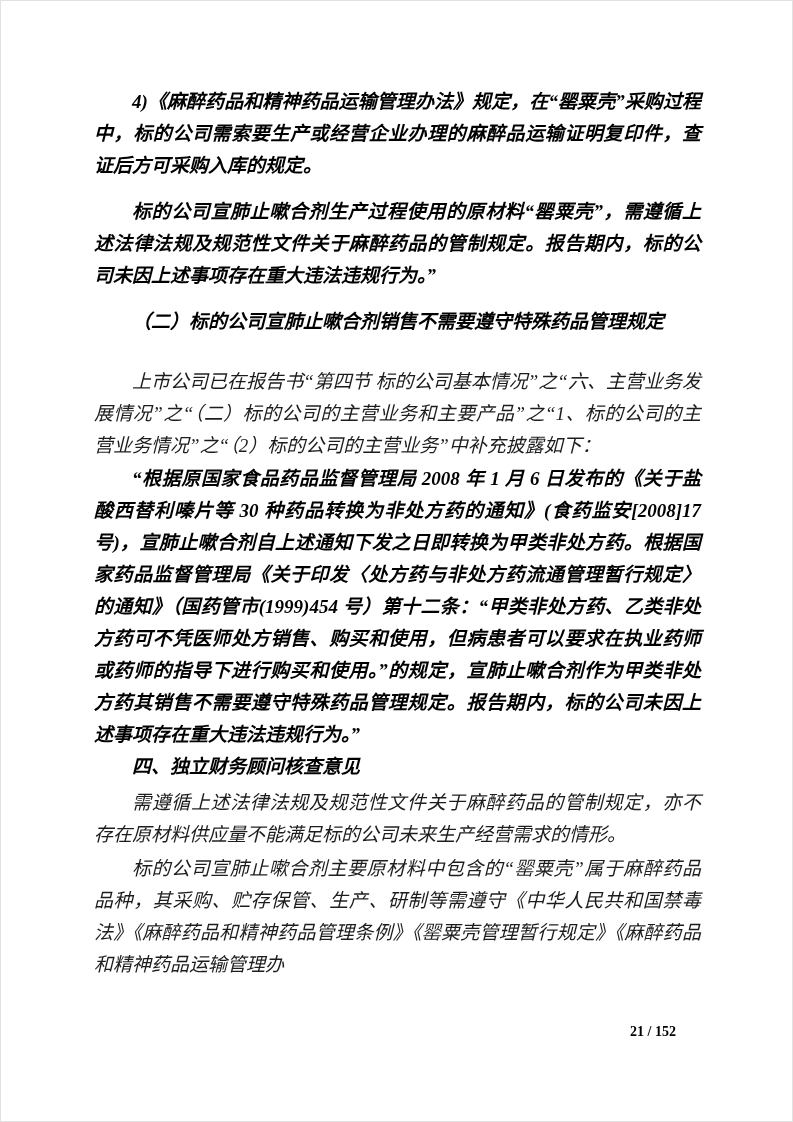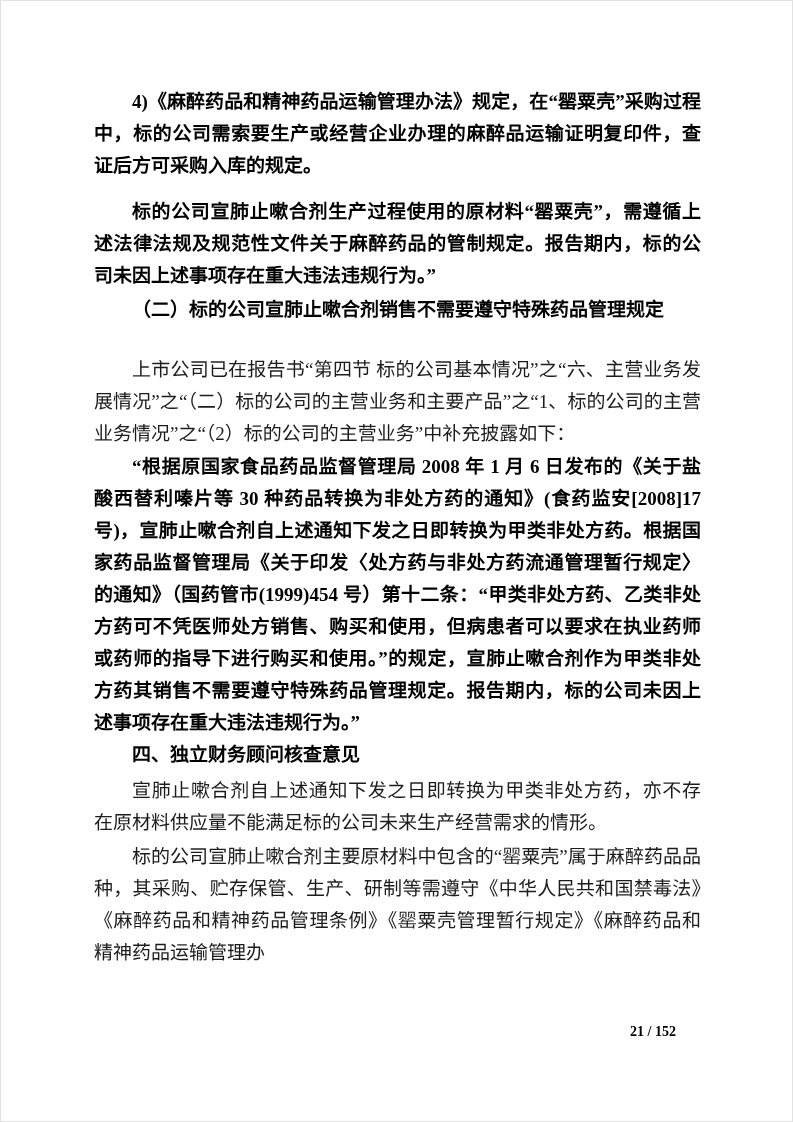--- a/index.html
+++ b/index.html
@@ -13,20 +13,21 @@
     height: 1122px;
     box-sizing: border-box;
     background: #ffffff;
     border: 1px solid #e2e2e2;
     overflow: hidden;
     font-family: "Liberation Serif", "DejaVu Serif", serif;
     color: #000000;
   }
   .content {
     padding: 85px 91px 0 93px;
+    font-style: italic;
   }
   .para {
     margin: 0;
     font-size: 19px;
     line-height: 32px;
     text-align: justify;
     text-indent: 2em;
     word-break: break-all;
   }
   .p-reg {
@@ -44,21 +45,21 @@
     font-size: 19px;
     line-height: 32px;
     text-indent: 2em;
     text-align: left;
     color: #000000;
   }
   .mt14 { margin-top: 14px; }
   .mt12 { margin-top: 28px; }
   .mt7  { }
   .mt6  { margin-top: 6px; }
-  .mt5  { margin-top: 2px; }
+  .mt5  { margin-top: 14px; }
   .mt4  { margin-top: 4px; }
   .mt2  { margin-top: 2px; }
   .mt1  { margin-top: 1px; }
   .footer-page-number {
     position: absolute;
     top: 1022px;
     right: 116px;
     font-family: "Liberation Serif", "DejaVu Serif", serif;
     font-weight: 700;
     font-size: 14px;
@@ -79,20 +80,20 @@
     <h3 class="h-black mt5">（二）标的公司宣肺止嗽合剂销售不需要遵守特殊药品管理规定</h3>
 
     <p class="para p-reg mt12">上市公司已在报告书“第四节 标的公司基本情况”之“六、主营业务发展情况”之“（二）标的公司的主营业务和主要产品”之“1、标的公司的主营业务情况”之“（2）标的公司的主营业务”中补充披露如下：</p>
 
     <p class="para p-bold mt1">“根据原国家食品药品监督管理局 2008 年 1 月 6 日发布的《关于盐酸西替利嗪片等 30 种药品转换为非处方药的通知》(食药监安[2008]17 号)，宣肺止嗽合剂自上述通知下发之日即转换为甲类非处方药。根据国家药品监督管理局《关于印发〈处方药与非处方药流通管理暂行规定〉的通知》（国药管市(1999)454 号）第十二条：“甲类非处方药、乙类非处方药可不凭医师处方销售、购买和使用，但病患者可以要求在执业药师或药师的指导下进行购买和使用。”的规定，宣肺止嗽合剂作为甲类非处方药其销售不需要遵守特殊药品管理规定。报告期内，标的公司未因上述事项存在重大违法违规行为。”</p>
 
     <h3 class="h-black mt7">四、独立财务顾问核查意见</h3>
 
 
 
-    <p class="para p-reg mt4">宣肺止嗽合剂自上述通知下发之日即转换为甲类非处方药，亦不存在原材料供应量不能满足标的公司未来生产经营需求的情形。</p>
+    <p class="para p-reg mt4">需遵循上述法律法规及规范性文件关于麻醉药品的管制规定，亦不存在原材料供应量不能满足标的公司未来生产经营需求的情形。</p>
 
     <p class="para p-reg mt2">标的公司宣肺止嗽合剂主要原材料中包含的“罂粟壳”属于麻醉药品品种，其采购、贮存保管、生产、研制等需遵守《中华人民共和国禁毒法》《麻醉药品和精神药品管理条例》《罂粟壳管理暂行规定》《麻醉药品和精神药品运输管理办</p>
 
   </div>
 
   <div class="footer-page-number">21 / 152</div>
 </div>
 
 </body></html>

